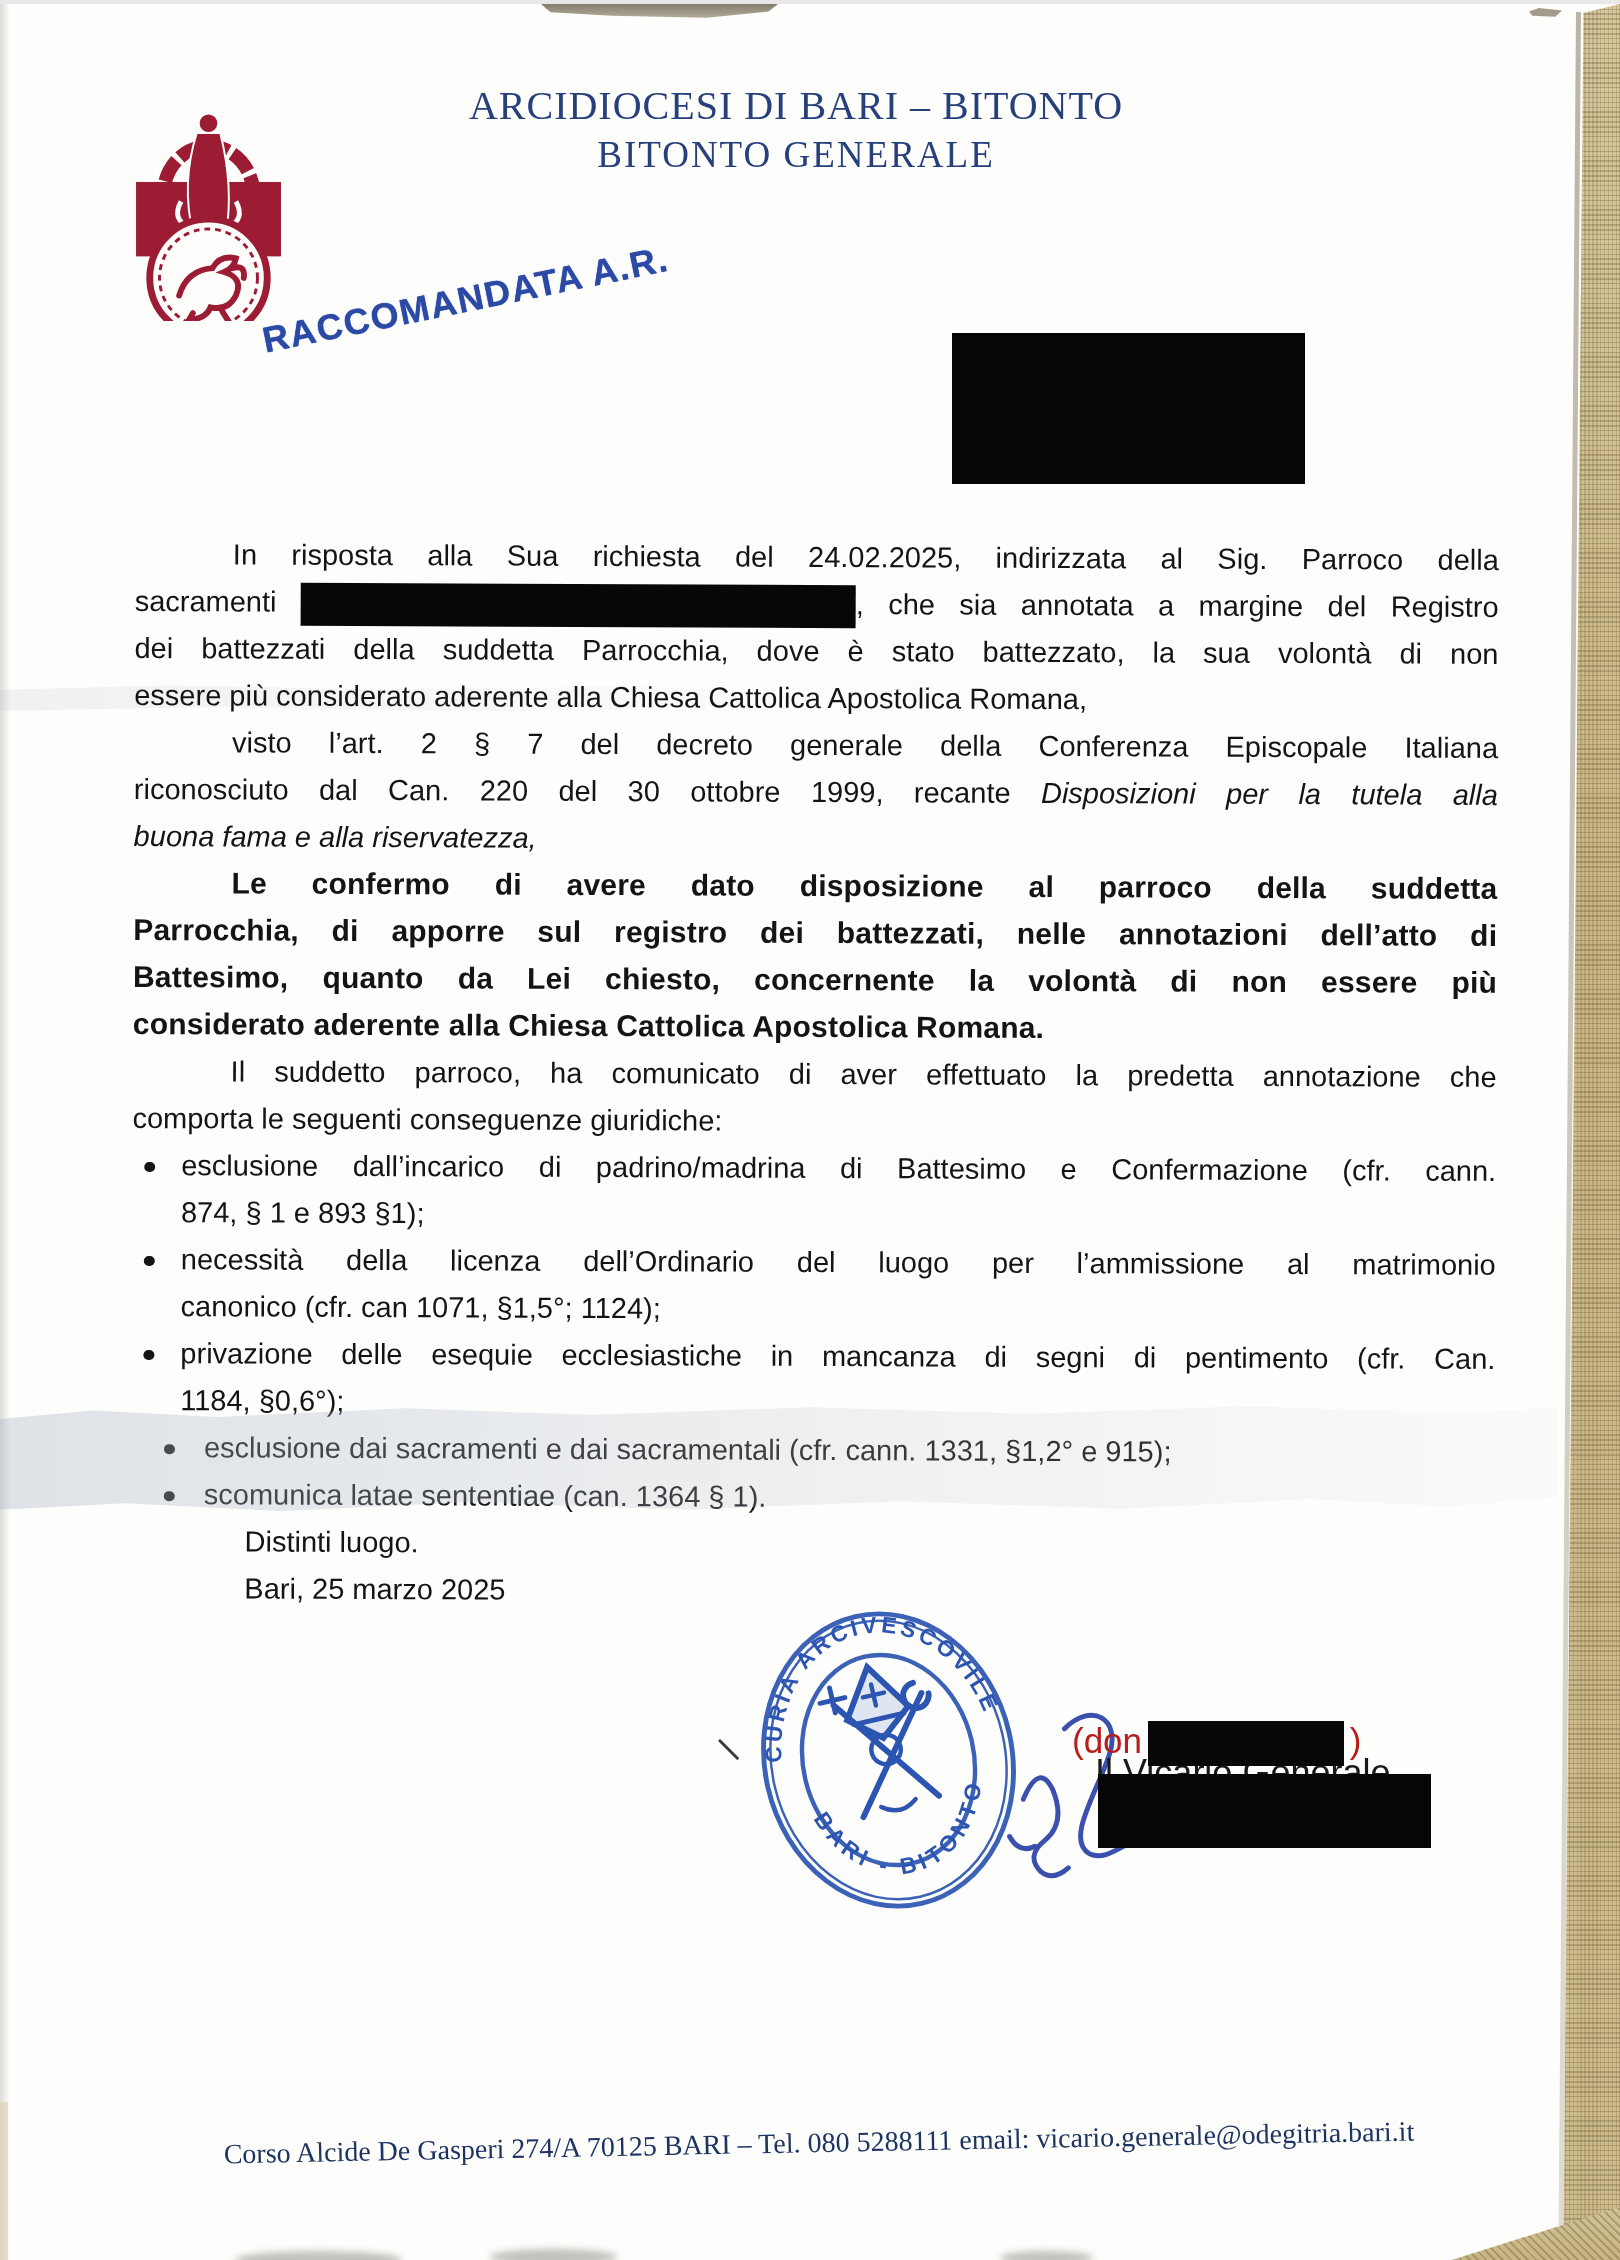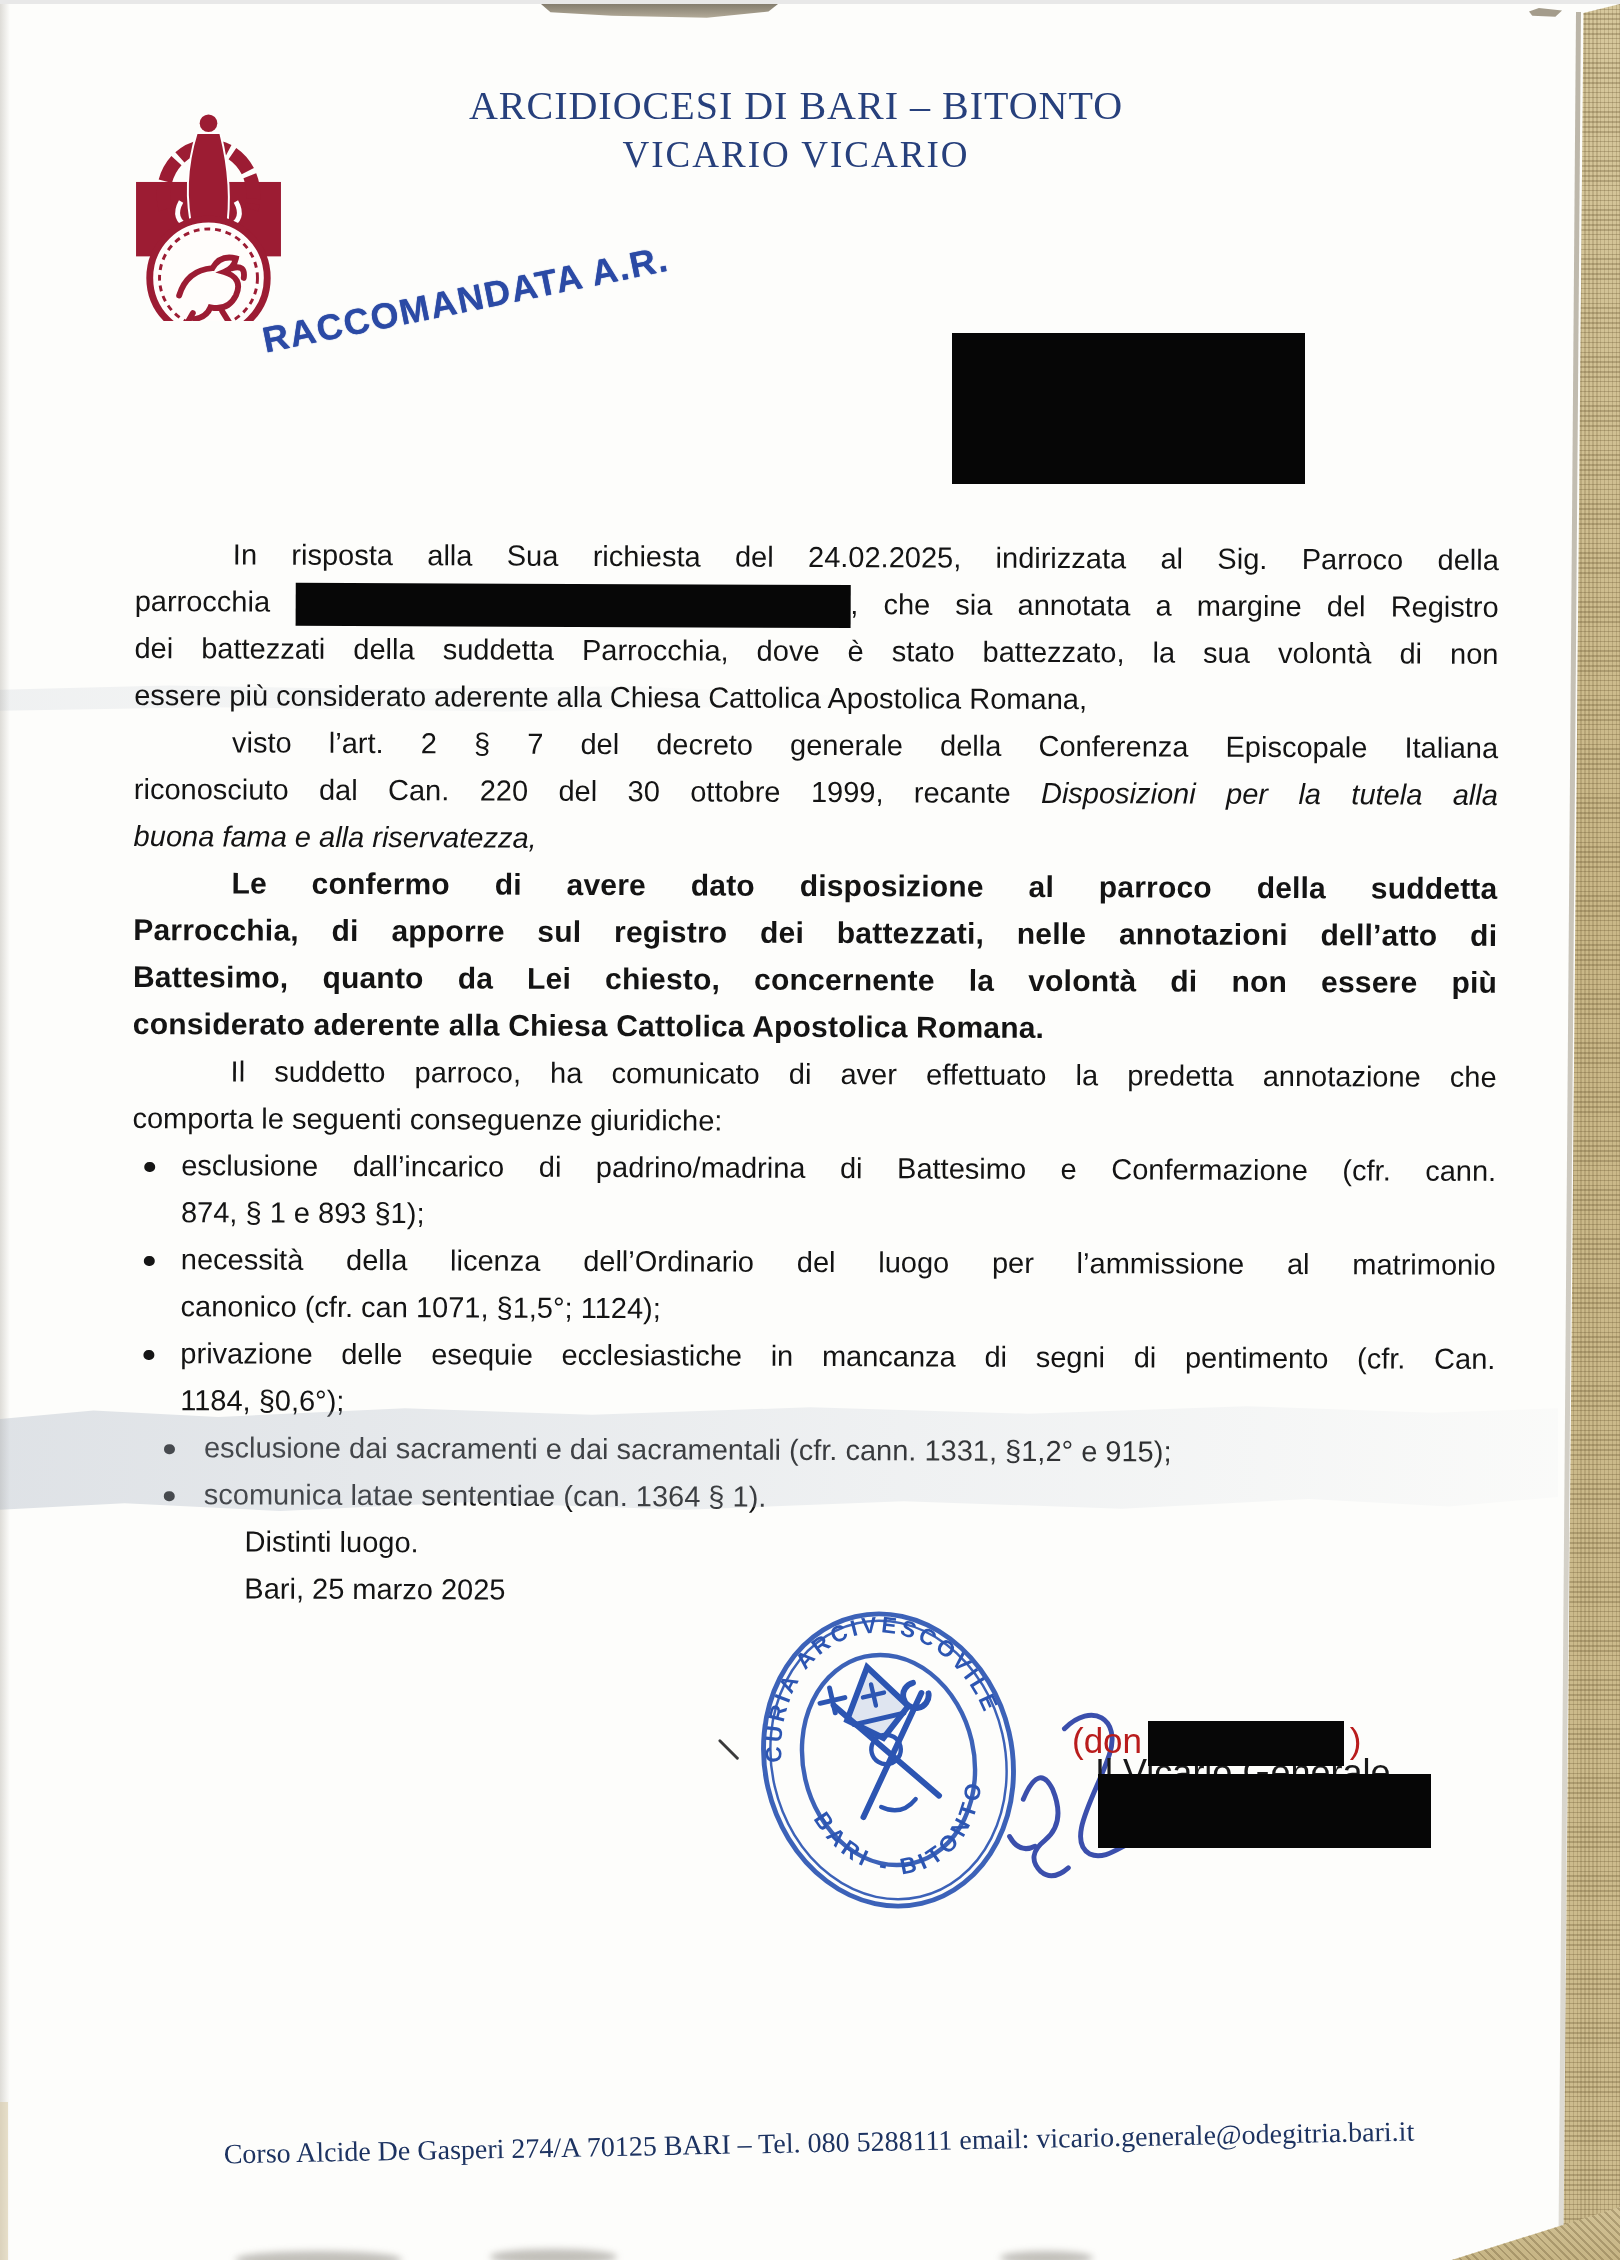--- a/index.html
+++ b/index.html
@@ -108,30 +108,30 @@
     <circle cx="80" cy="38" r="9" fill="#9c1c33"></circle>
     <path d="M68,48 C58,80 56,116 64,150 L98,150 C104,114 100,80 92,48 Z" fill="#9c1c33" stroke="#ffffff" stroke-width="2"></path>
     <path d="M52,118 q-10,18 8,26 M108,118 q10,18 -8,26" fill="none" stroke="#ffffff" stroke-width="5"></path>
     <circle cx="80" cy="196" r="60" fill="#fffdfb" stroke="#9c1c33" stroke-width="7"></circle>
     <circle cx="80" cy="196" r="50" fill="none" stroke="#9c1c33" stroke-width="3" stroke-dasharray="6 5"></circle>
     <path d="M50,214 q8,-26 34,-28 q8,-14 24,-10 q-2,10 -12,14 q20,6 12,24 q-8,16 -26,12 q-4,10 -16,12 M64,232 l-8,14 M94,230 l10,16 M104,186 q14,-4 12,10" fill="none" stroke="#9c1c33" stroke-width="6" stroke-linecap="round"></path>
   </svg>
 
   <div class="letterhead">
     <div class="lh1">ARCIDIOCESI DI BARI – BITONTO</div>
-    <div class="lh3">VICARIO VICARIO</div>
+    <div class="lh3">BITONTO GENERALE</div>
   </div>
 
   <div class="racc">RACCOMANDATA A.R.</div>
 
   <div class="redact-top"></div>
 
   <div class="body-text">
       <div class="bl ind"><span>In risposta alla Sua richiesta del 24.02.2025, indirizzata al Sig. Parroco della</span></div>
-      <div class="bl"><span>parrocchia </span><span class="redact" style="width: 555px;"></span><span>, che sia annotata a margine del Registro</span></div>
+      <div class="bl"><span>sacramenti </span><span class="redact" style="width: 555px;"></span><span>, che sia annotata a margine del Registro</span></div>
       <div class="bl"><span>dei battezzati della suddetta Parrocchia, dove è stato battezzato, la sua volontà di non</span></div>
       <div class="bl left"><span>essere più considerato aderente alla Chiesa Cattolica Apostolica Romana,</span></div>
       <div class="bl ind"><span>visto l’art. 2 § 7 del decreto generale della Conferenza Episcopale Italiana</span></div>
       <div class="bl"><span>riconosciuto dal Can. 220 del 30 ottobre 1999, recante </span><span class="it">Disposizioni per la tutela alla</span></div>
       <div class="bl left"><span class="it">buona fama e alla riservatezza,</span></div>
       <div class="bl bold ind"><span>Le confermo di avere dato disposizione al parroco della suddetta</span></div>
       <div class="bl bold"><span>Parrocchia, di apporre sul registro dei battezzati, nelle annotazioni dell’atto di</span></div>
       <div class="bl bold"><span>Battesimo, quanto da Lei chiesto, concernente la volontà di non essere più</span></div>
       <div class="bl bold left"><span>considerato aderente alla Chiesa Cattolica Apostolica Romana.</span></div>
       <div class="bl ind"><span>Il suddetto parroco, ha comunicato di aver effettuato la predetta annotazione che</span></div>

